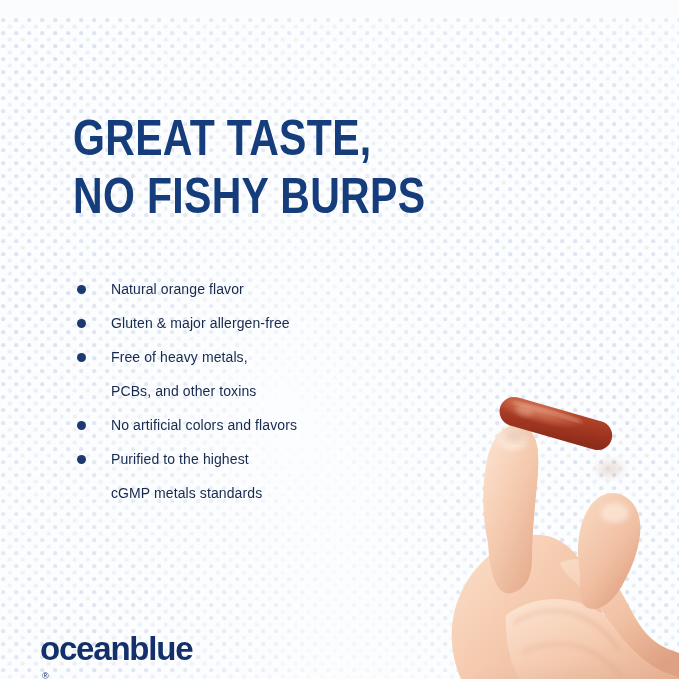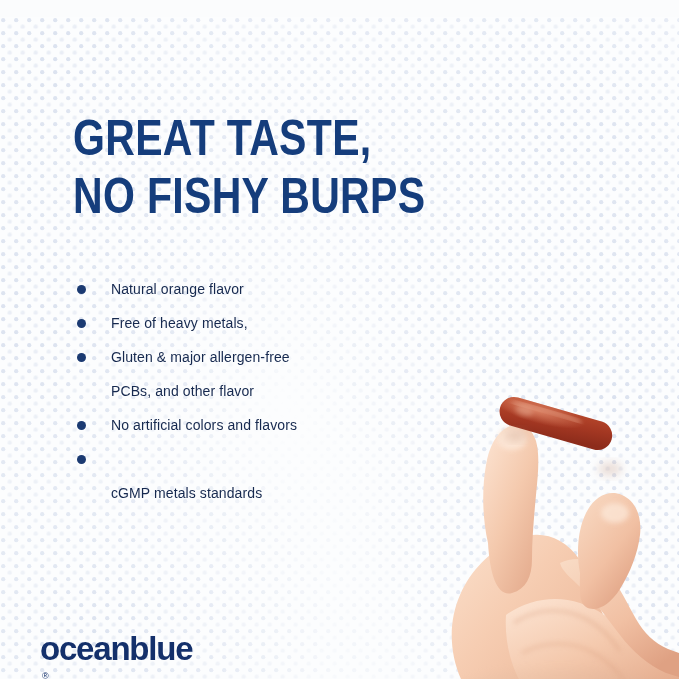--- a/index.html
+++ b/index.html
@@ -185,39 +185,40 @@
 
   <div id="bullets">
 
     <div class="bullet-row">
       <span class="dot"></span>
       <span>Natural orange flavor</span>
     </div>
 
     <div class="bullet-row">
       <span class="dot"></span>
+      <span>Gluten &amp; major allergen-free</span>
+    </div>
+
+    <div class="bullet-row">
+      <span class="dot"></span>
       <span>Free of heavy metals,</span>
     </div>
 
-    <div class="bullet-row">
-      <span class="dot"></span>
-      <span>Gluten &amp; major allergen-free</span>
-    </div>
-
     <div class="bullet-row cont">
-      <span>PCBs, and other flavor</span>
+      <span>PCBs, and other toxins</span>
     </div>
 
     <div class="bullet-row">
       <span class="dot"></span>
       <span>No artificial colors and flavors</span>
     </div>
 
     <div class="bullet-row">
       <span class="dot"></span>
+      <span>Purified to the highest</span>
     </div>
 
     <div class="bullet-row cont">
       <span>cGMP metals standards</span>
     </div>
 
   </div>
 
   <div id="photo">
     <svg width="269" height="319" viewBox="0 0 269 319" aria-hidden="true">

